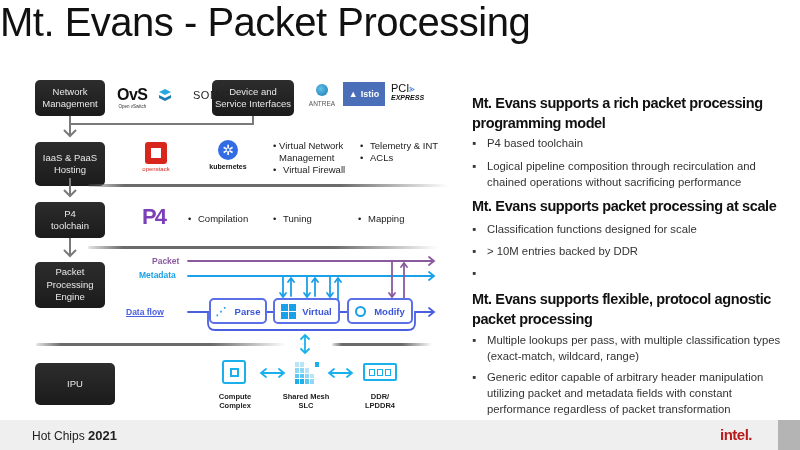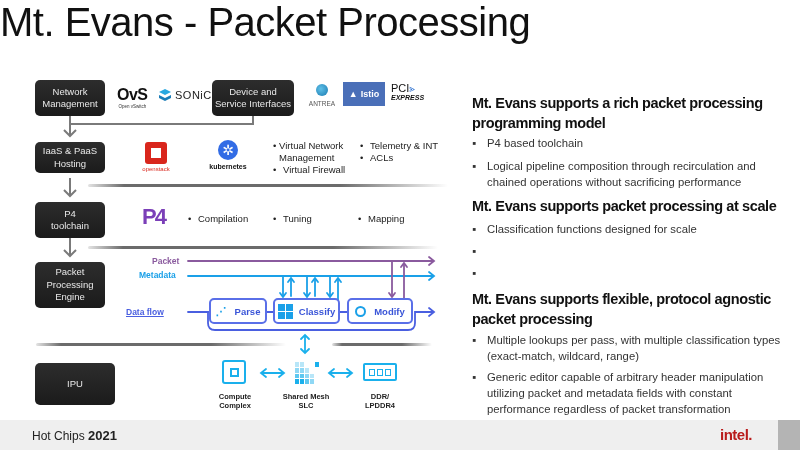--- a/index.html
+++ b/index.html
@@ -22,21 +22,21 @@
   </style>
 </head>
 <body>
 
 <div id="title">Mt. Evans - Packet Processing</div>
 
 <div class="dark-box" style="left:35px;top:80px;width:70px;height:36px;white-space:pre-line;">Network
 Management</div>
 <div class="dark-box" style="left:212px;top:80px;width:82px;height:36px;white-space:pre-line;">Device and
 Service Interfaces</div>
-<div class="dark-box" style="left:35px;top:142px;width:70px;height:31px;white-space:pre-line;">IaaS &amp; PaaS
+<div class="dark-box" style="left:35px;top:142px;width:70px;height:44px;white-space:pre-line;">IaaS &amp; PaaS
 Hosting</div>
 <div class="dark-box" style="left:35px;top:202px;width:70px;height:36px;white-space:pre-line;">P4
 toolchain</div>
 <div class="dark-box" style="left:35px;top:262px;width:70px;height:46px;white-space:pre-line;">Packet
 Processing
 Engine</div>
 <div class="dark-box" style="left:35px;top:363px;width:80px;height:42px;white-space:pre-line;">IPU</div>
 
 <svg class="abs" style="left:0;top:0;width:800px;height:450px;pointer-events:none;">
   <g stroke="#7a7a7a" stroke-width="2" fill="none">
@@ -57,21 +57,21 @@
 
 <div class="abs" style="left:117px;top:86px;">
   <div style="font-size:16px;font-weight:700;color:#111;letter-spacing:-0.5px;">OvS</div>
   <div style="font-size:4.5px;color:#333;text-align:center;">Open vSwitch</div>
 </div>
 <div class="abs" style="left:157px;top:87px;display:flex;align-items:center;">
   <svg width="16" height="16" viewBox="0 0 16 16">
     <path d="M2 5 L8 2 L14 5 L8 8 Z" fill="#29a8e0"></path>
     <path d="M2 8 L8 11 L14 8 L14 11 L8 14 L2 11Z" fill="#1b7db8"></path>
   </svg>
-  <span style="font-size:11px;color:#222;font-weight:400;letter-spacing:0.5px;margin-left:2px;">SONiC</span>
+  <span style="font-size:11px;color:#222;font-weight:400;letter-spacing:0.5px;margin-left:20px;">SONiC</span>
 </div>
 <div class="abs" style="left:304px;top:84px;width:36px;text-align:center;">
   <div style="width:12px;height:12px;border-radius:50%;background:radial-gradient(circle at 40% 40%,#5fc0e8,#1a7ab0);margin:0 auto;"></div>
   <div style="font-size:6.5px;color:#555;margin-top:4px;">ANTREA</div>
 </div>
 <div class="abs" style="left:343px;top:82px;width:42px;height:24px;background:#4a6fb8;display:flex;align-items:center;justify-content:center;color:#fff;font-size:9px;font-weight:700;">
   <span style="margin-right:3px;">▲</span>
     <span>Istio</span>
 </div>
 <div class="abs" style="left:391px;top:83px;">
@@ -175,21 +175,21 @@
   <span style="color:#1aa0e8;margin-right:8px;font-size:11px;">⋰</span>
   <span>Parse</span>
 </div>
 <div class="stage" style="left:273px;top:298px;width:67px;height:26px;">
   <span style="display:inline-grid;grid-template-columns:7px 7px;gap:1px;margin-right:6px;">
     <i style="width:7px;height:7px;background:#1aa0e8;display:block;"></i>
       <i style="width:7px;height:7px;background:#1aa0e8;display:block;"></i>
     <i style="width:7px;height:7px;background:#1aa0e8;display:block;"></i>
       <i style="width:7px;height:7px;background:#1aa0e8;display:block;"></i>
   </span>
-  <span>Classify</span>
+  <span>Virtual</span>
 </div>
 <div class="stage" style="left:347px;top:298px;width:66px;height:26px;">
   <span style="width:11px;height:11px;border:2px solid #1aa0e8;border-radius:50%;display:inline-block;margin-right:8px;"></span>
   <span>Modify</span>
 </div>
 
 <div class="abs" style="left:222px;top:360px;width:24px;height:24px;border:2px solid #1ab0ec;border-radius:3px;display:flex;align-items:center;justify-content:center;">
   <div style="width:9px;height:9px;border:2px solid #1ab0ec;"></div>
 </div>
 <div class="abs" style="left:295px;top:362px;width:22px;height:22px;display:grid;grid-template-columns:repeat(5,4px);gap:1px;">
@@ -237,20 +237,21 @@
     <span>Logical pipeline composition through recirculation and chained operations without sacrificing performance</span>
   </div>
 
 <div class="right-h" style="top:197px;width:320px;">Mt. Evans supports packet processing at scale</div>
 <div class="right-b" style="top:222px;width:320px;">
     <span class="dot">▪</span>
     <span>Classification functions designed for scale</span>
   </div>
 <div class="right-b" style="top:244px;width:320px;">
     <span class="dot">▪</span>
+    <span>&gt; 10M entries backed by DDR</span>
   </div>
 <div class="right-b" style="top:266px;width:320px;">
     <span class="dot">▪</span>
   </div>
 
 <div class="right-h" style="top:290px;width:300px;">Mt. Evans supports flexible, protocol agnostic packet processing</div>
 <div class="right-b" style="top:333px;width:320px;">
     <span class="dot">▪</span>
     <span>Multiple lookups per pass, with multiple classification types (exact-match, wildcard, range)</span>
   </div>

